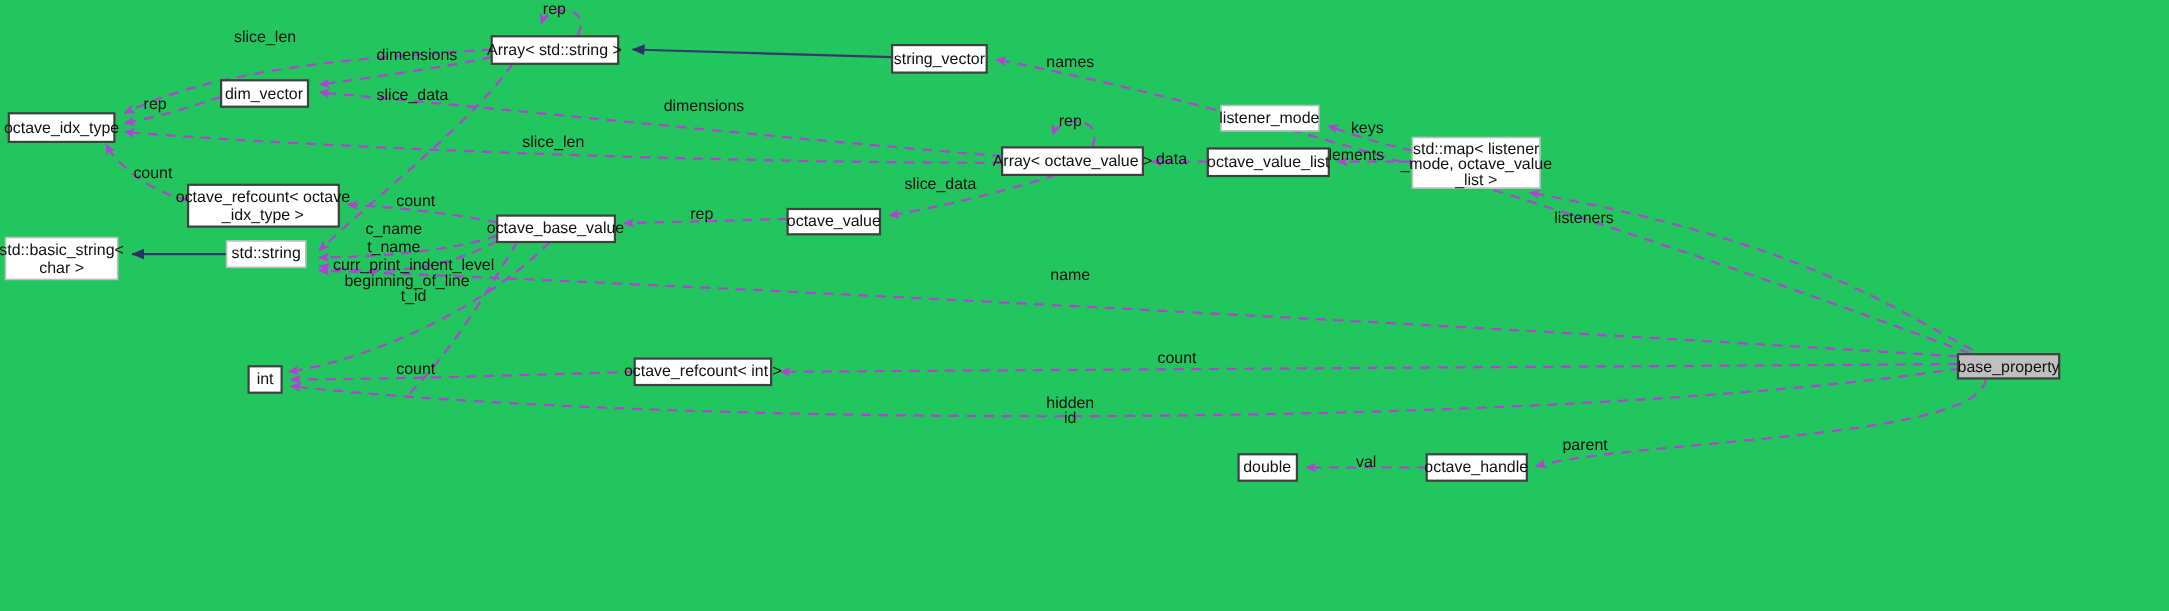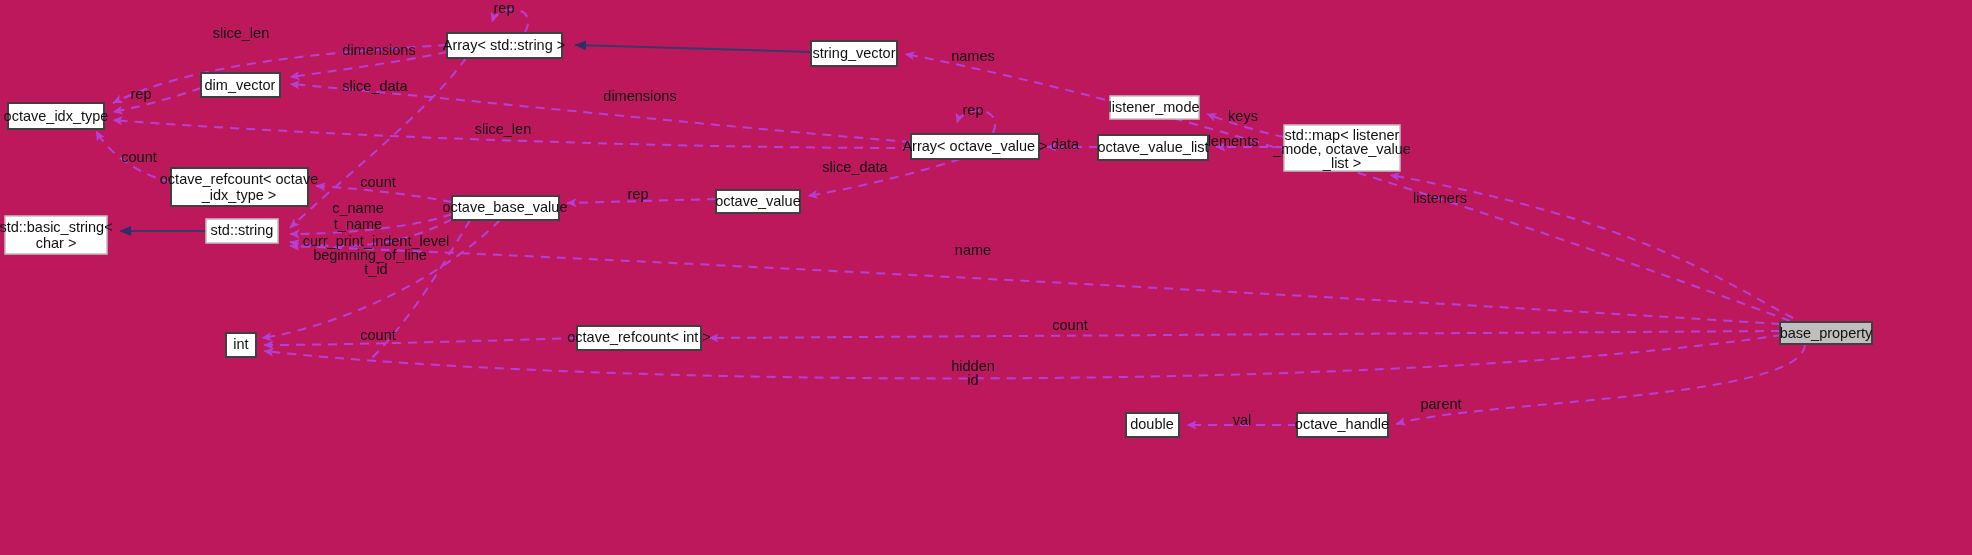--- a/index.html
+++ b/index.html
@@ -1,19 +1,19 @@
 <!DOCTYPE html>
 <html><head>
 <meta charset="utf-8">
 <style>
   html,body{margin:0;padding:0;background:#ffffff;}
   #canvas{
     position:relative;
     width:1972px;height:555px;
-    background:#be185d;
+    background:#22c55e;
     font-family:"Liberation Sans", sans-serif;
     overflow:hidden;
   }
   #graph-svg{position:absolute;left:0;top:0;width:1972px;height:555px;}
   .node-rect{fill:#ffffff;}
   .node-rect.solid{stroke:#404040;stroke-width:2;}
   .node-rect.light{stroke:#bfbfbf;stroke-width:1.5;}
   .node-rect.highlight{fill:#bfbfbf;stroke:#404040;stroke-width:2;}
   .node-label{
     font-family:"Liberation Sans", sans-serif;

